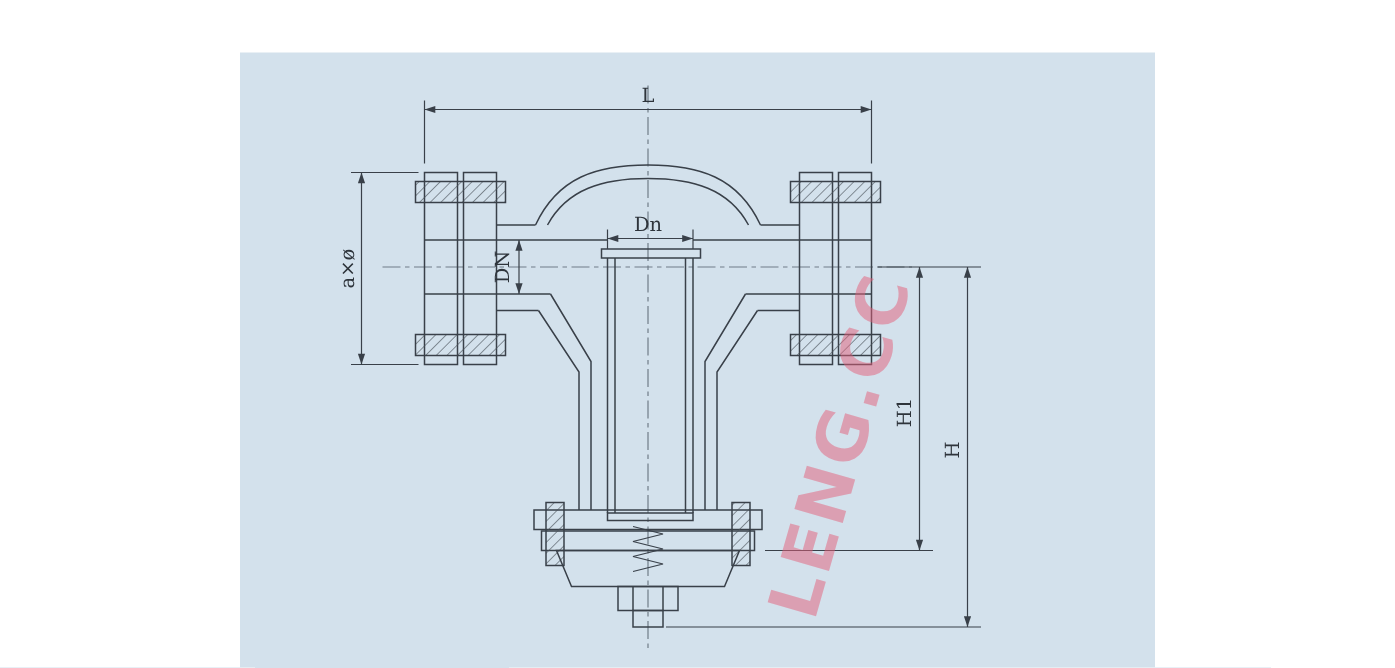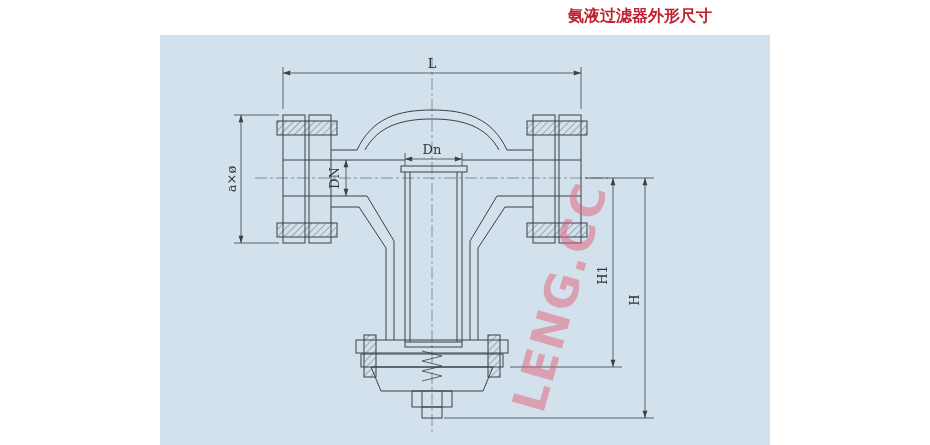--- a/index.html
+++ b/index.html
@@ -32,21 +32,20 @@
     letter-spacing:2px; white-space:nowrap;
     font-family:"DejaVu Sans",sans-serif;
     pointer-events:none;
   }
 </style>
 </head>
 <body>
 
 <div class="page">
 
-  <div class="title">氨液过滤器外形尺寸</div>
 
   <div class="panel">
 
     <svg width="610" height="410" viewBox="0 0 610 410">
       <defs>
         <pattern id="hatch" width="5" height="5" patternUnits="userSpaceOnUse" patternTransform="rotate(45)">
           <line x1="0" y1="0" x2="0" y2="5" stroke="#4a525a" stroke-width="0.8"></line>
         </pattern>
         <marker id="arr" viewBox="0 0 10 10" refX="9.5" refY="5" markerWidth="10" markerHeight="10" orient="auto-start-reverse">
           <path d="M0.5,2 L9.5,5 L0.5,8 Z" fill="#394049"></path>

